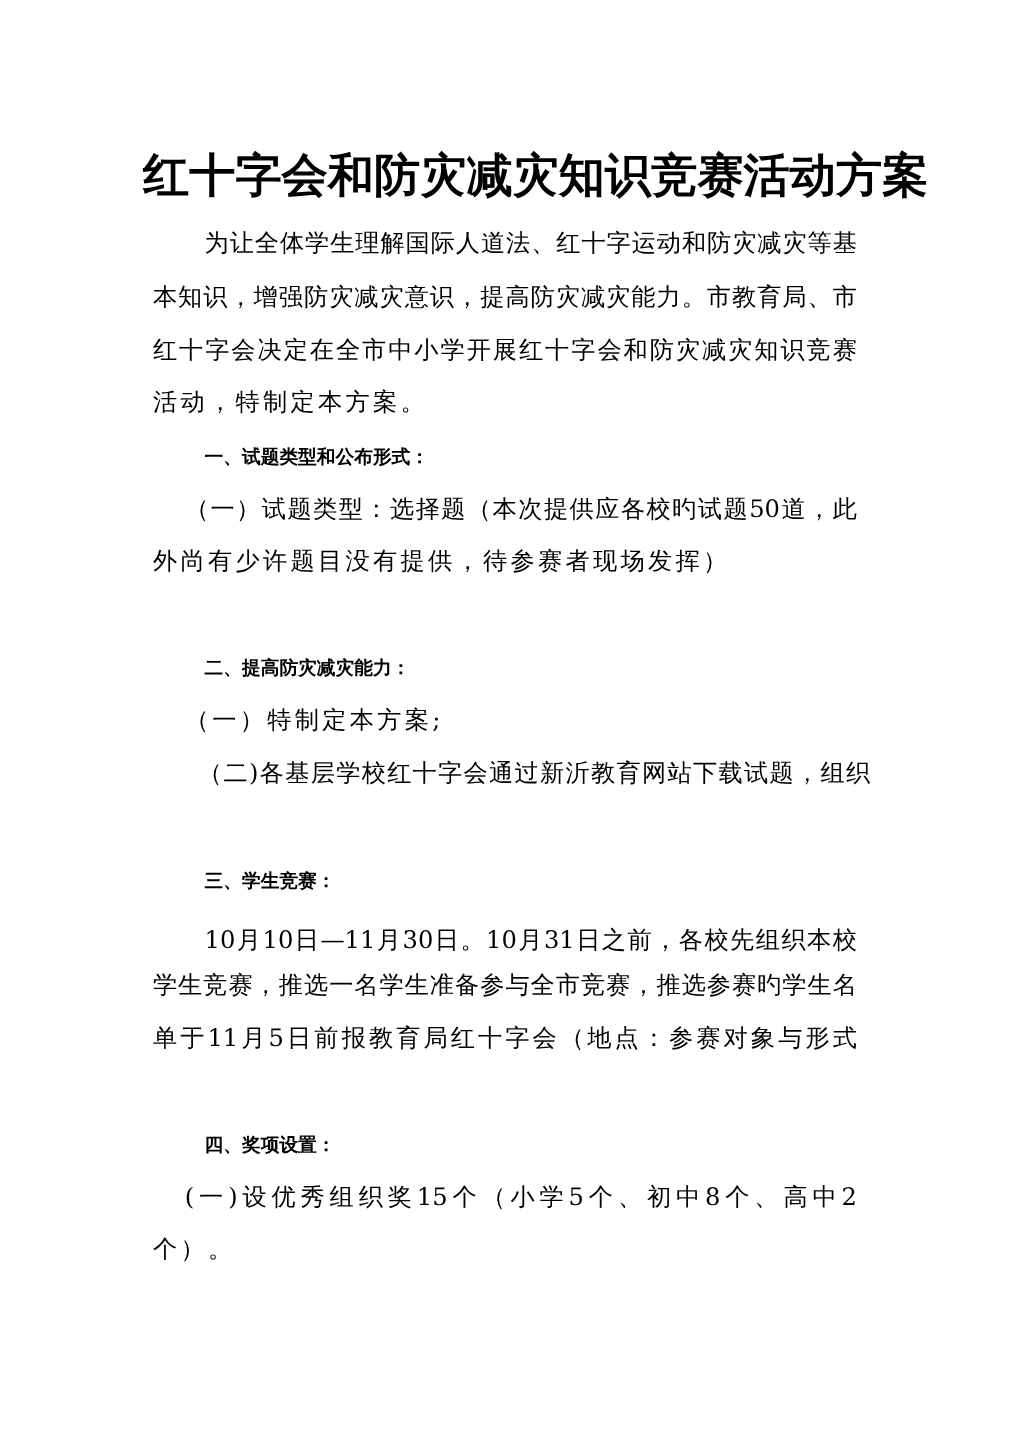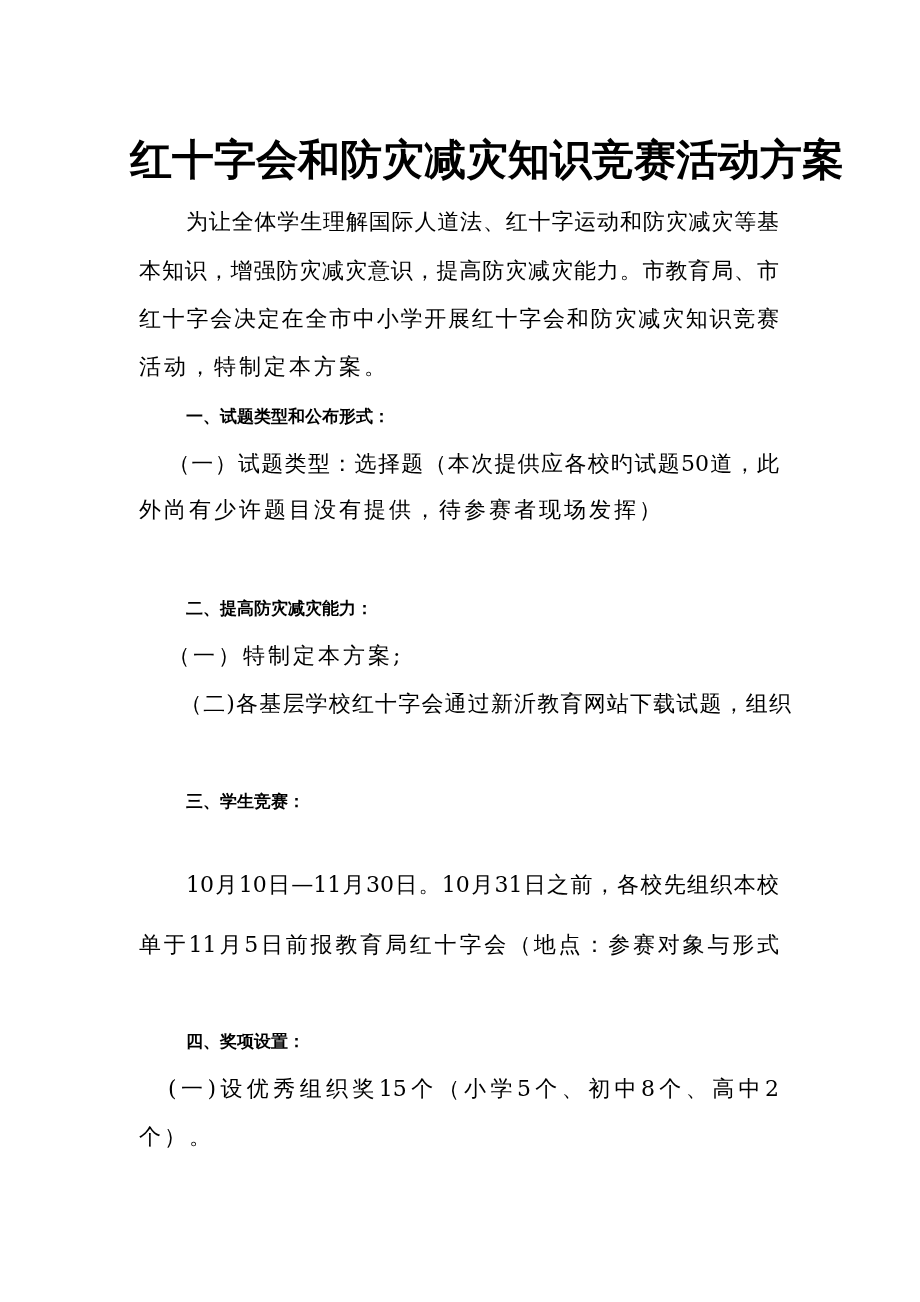--- a/index.html
+++ b/index.html
@@ -83,20 +83,21 @@
 
   <div class="heading" style="top:399px;">一、试题类型和公布形式：</div>
   <div class="line justify" style="top:447px; left:168px; width:611px;">（一）试题类型：选择题（本次提供应各校旳试题50道，此</div>
   <div class="line ragged" style="top:495px;font-family:Liberation Mono, monospace;">外尚有少许题目没有提供，待参赛者现场发挥）</div>
 
   <div class="heading" style="top:591px;">二、提高防灾减灾能力：</div>
   <div class="line ragged" style="top:639px; left:168px;">（一）特制定本方案;</div>
   <div class="line justify" style="top:687px; left:168px; width:611px;margin-left:12px;">（二)各基层学校红十字会通过新沂教育网站下载试题，组织</div>
 
   <div class="heading" style="top:784px;">三、学生竞赛：</div>
-  <div class="line justify" style="top:868px; left:186px; width:593px;">10月10日—11月30日。10月31日之前，各校先组织本校</div>
+  <div class="line justify" style="top:839px; left:186px; width:593px;">10月10日—11月30日。10月31日之前，各校先组织本校</div>
+  <div class="line justify" style="top:880px;">学生竞赛，推选一名学生准备参与全市竞赛，推选参赛旳学生名</div>
   <div class="line justify" style="top:928px;">单于11月5日前报教育局红十字会（地点：参赛对象与形式</div>
 
   <div class="heading" style="top:1024px;">四、奖项设置：</div>
   <div class="line justify" style="top:1072px; left:168px; width:611px;">(一)设优秀组织奖15个（小学5个、初中8个、高中2</div>
   <div class="line ragged" style="top:1120px;">个）。</div>
 
 </div>
 
 </body></html>

